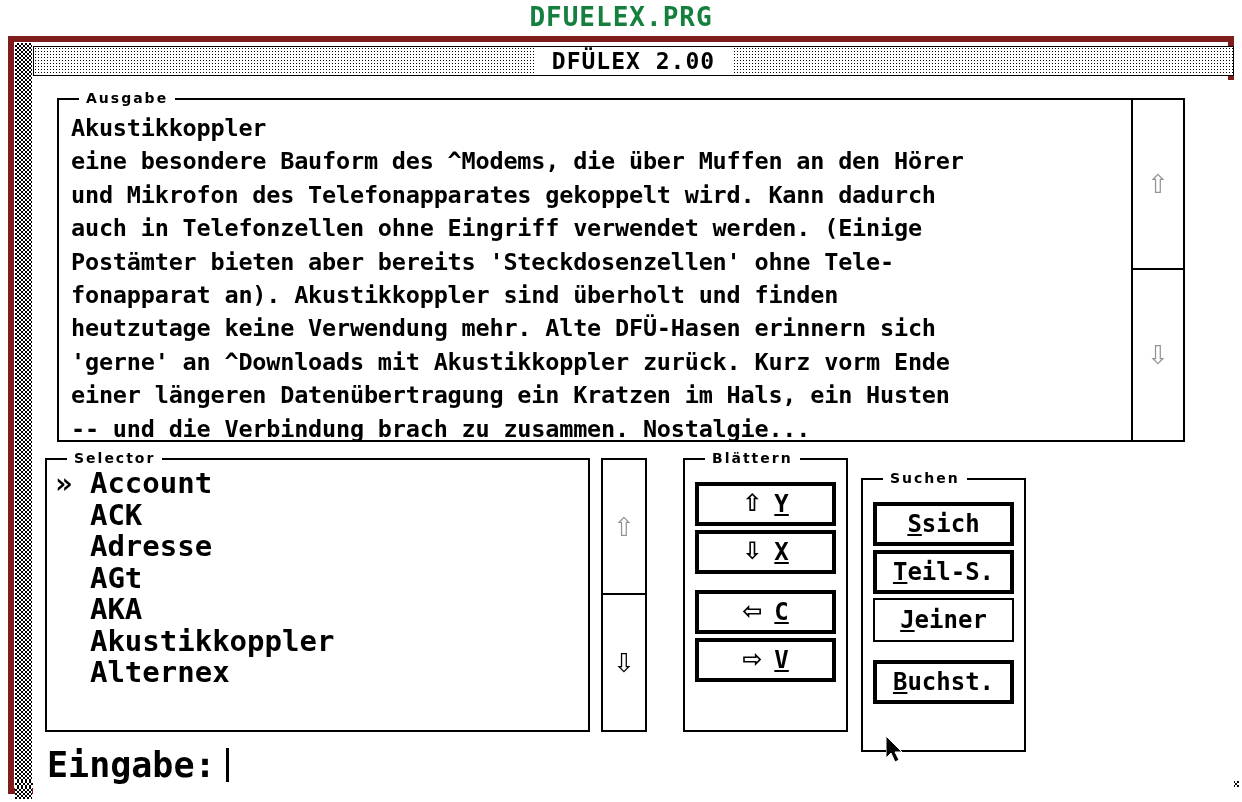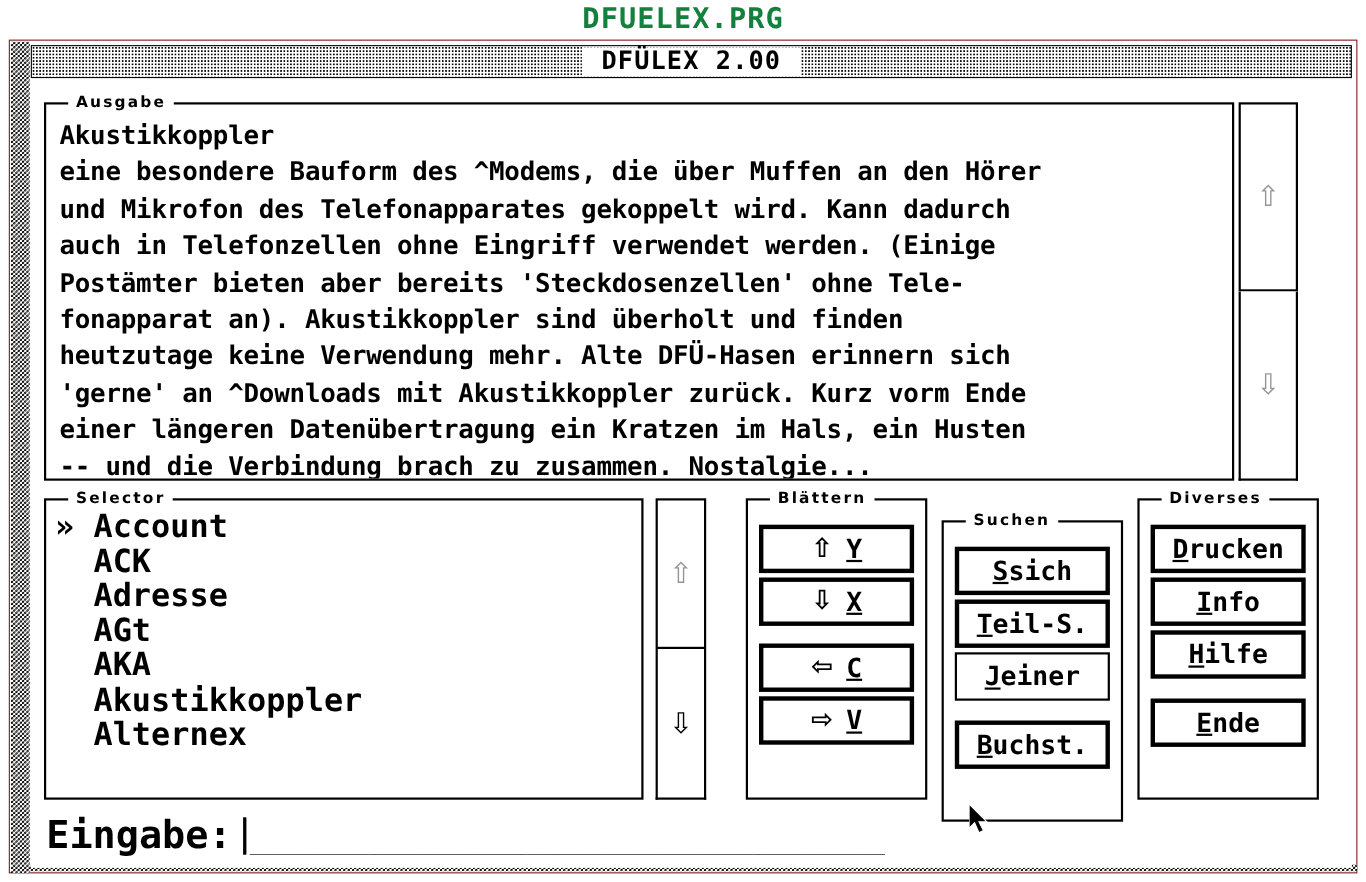--- a/index.html
+++ b/index.html
@@ -49,21 +49,21 @@
   }
 
   
   #window {
     position: absolute;
     left: 8px;
     top: 36px;
     width: 1226px;
     height: 758px;
     box-sizing: border-box;
-    border: 1px solid #7f1d1d;
+    border: 6px solid #7f1d1d;
     padding: 0;
     background: #fff;
   }
   
   #window-gutter {
     position: absolute;
     left: 1px; top: 1px;
     width: 17px;
     height: 756px;
   }
@@ -143,21 +143,21 @@
     position: absolute;
     left: 2px;
     top: 10px;
     right: 2px;
     bottom: 2px;
     overflow: hidden;
   }
 
   
   #grp-ausgabe {
-    left: 12px;
+    left: 24px;
     top: 10px;
     width: 1082px;
     height: 352px;
   }
   #ausgabe-text {
     position: absolute;
     left: 12px;
     top: 12px;
     right: 4px;
     font-family: "DejaVu Sans Mono", "Liberation Mono", monospace;
@@ -406,32 +406,20 @@
       <div class="gbody">
         <div id="suchen-buttons">
             <div class="gem-btn btn-row-0"><span class="hot">S</span><span>sich</span></div>
             <div class="gem-btn btn-row-1"><span class="hot">T</span><span>eil-S.</span></div>
             <div class="gem-btn btn-row-2 thin"><span class="hot">J</span><span>einer</span></div>
             <div class="gem-btn btn-row-3"><span class="hot">B</span><span>uchst.</span></div>
           </div>
       </div>
     </div>
 
-    <div id="grp-diverses" class="group btngrp">
-      <div class="glabel">Diverses</div>
-      <div class="gframe"></div>
-      <div class="gbody">
-        <div id="diverses-buttons">
-            <div class="gem-btn btn-row-0"><span class="hot">D</span><span>rucken</span></div>
-            <div class="gem-btn btn-row-1"><span class="hot">I</span><span>nfo</span></div>
-            <div class="gem-btn btn-row-2"><span class="hot">H</span><span>ilfe</span></div>
-            <div class="gem-btn btn-row-3"><span class="hot">E</span><span>nde</span></div>
-          </div>
-      </div>
-    </div>
 
     <div id="eingabe">
       <span id="eingabe-label">Eingabe:</span>
       <span id="eingabe-field">
         <span id="eingabe-caret"></span>
         <span id="eingabe-rule">________________________________________________</span>
       </span>
     </div>
 
     <svg id="mouse-cursor" viewBox="0 0 22 30" style="left: 853px; top: 656px;">

